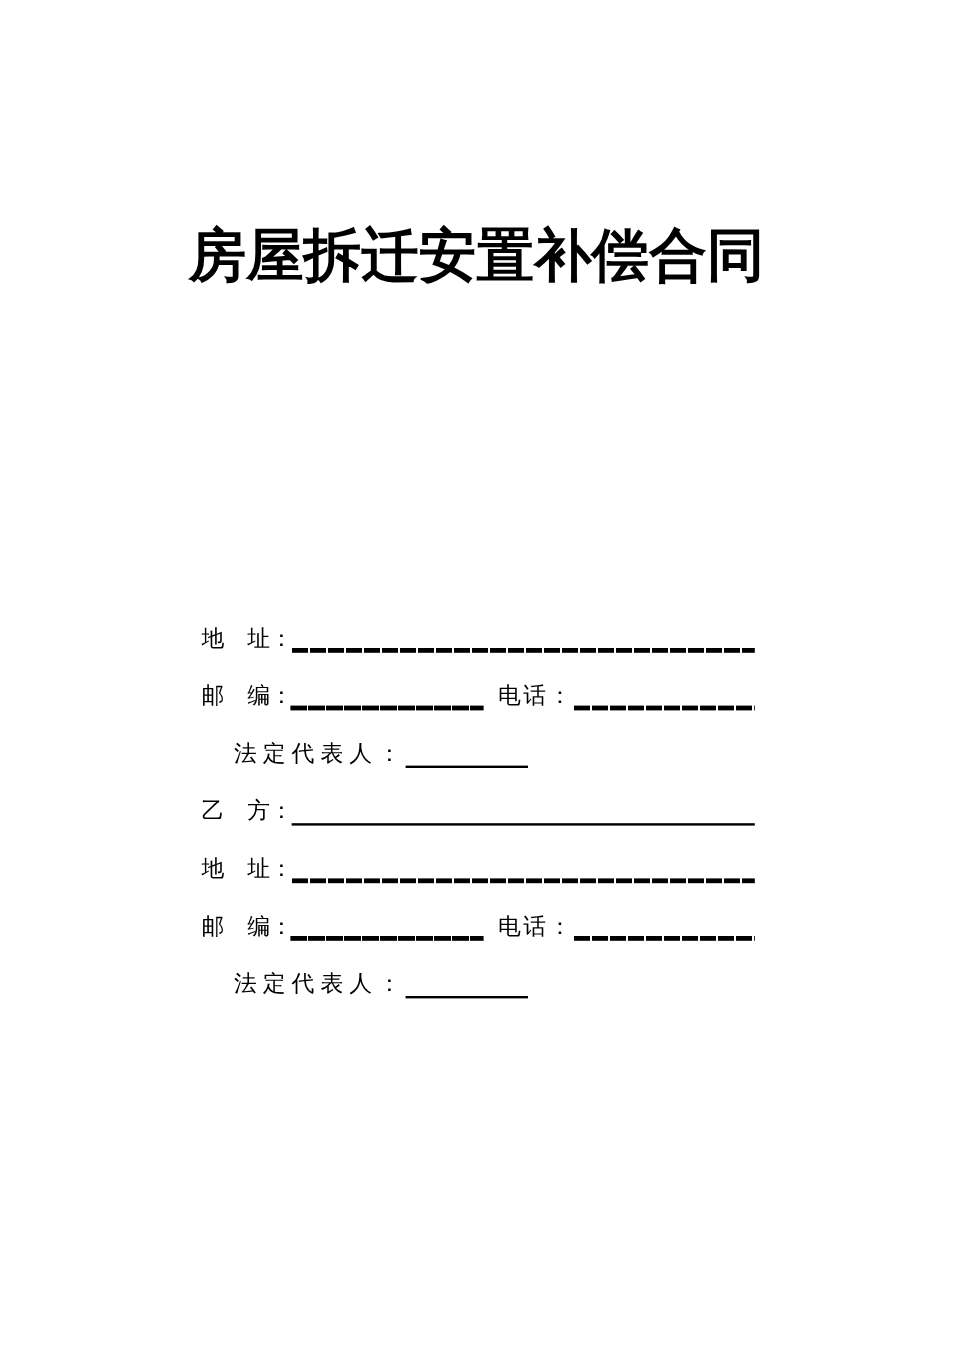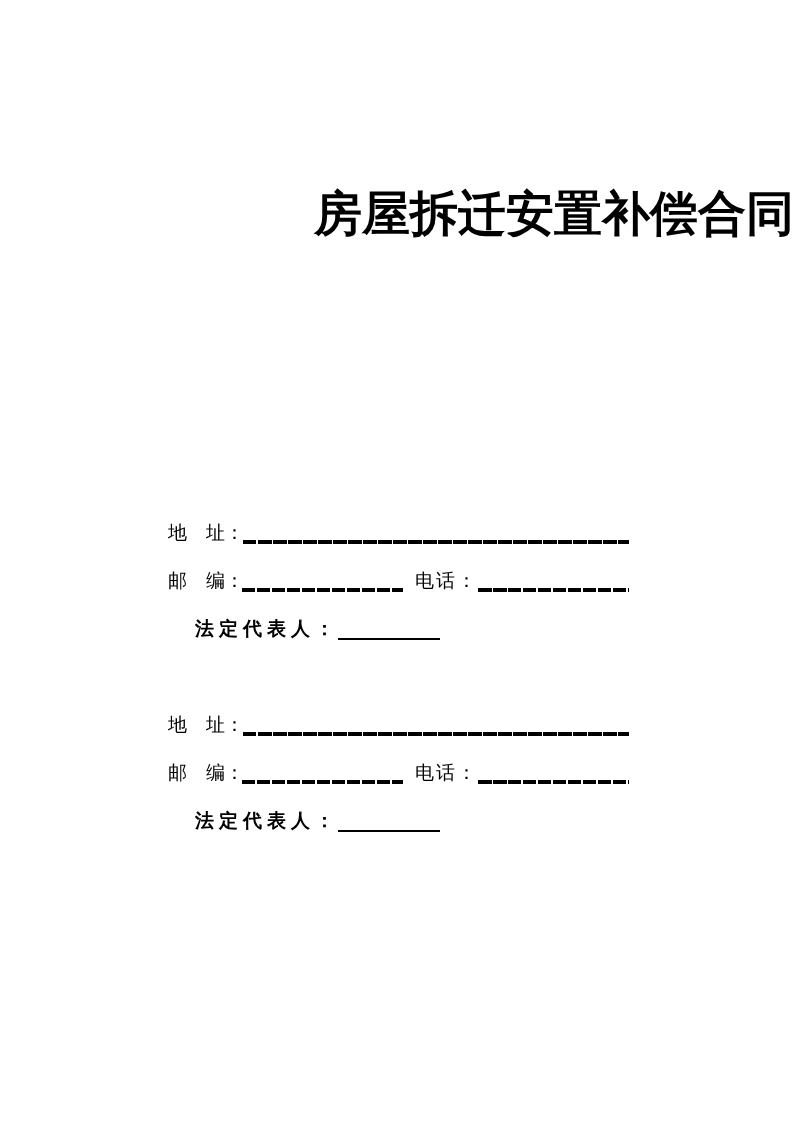--- a/index.html
+++ b/index.html
@@ -14,21 +14,21 @@
     background: #ffffff;
     color: #000000;
     font-family: "Liberation Serif", "DejaVu Serif", serif;
     overflow: hidden;
   }
   #contract-title {
     position: absolute;
     top: 183px;
     left: 0;
     right: 0;
-    text-align: right;
+    text-align: center;
     font-size: 48px;
     line-height: 62px;
     font-weight: bold;
     letter-spacing: 0px;
     white-space: nowrap;
   }
   .row {
     position: absolute;
     left: 168px;
     width: 470px;
@@ -46,21 +46,20 @@
   .row-8 { top: 811px; }
   .lbl {
     position: absolute;
     left: 0;
     top: 0;
     white-space: nowrap;
   }
   .lbl-indent {
     left: 27px;
     letter-spacing: 5px;
-    font-weight: bold;
   }
   .phone-lbl {
     position: absolute;
     left: 247px;
     top: 0;
     letter-spacing: 2px;
     white-space: nowrap;
   }
   .uline {
     position: absolute;
@@ -99,20 +98,24 @@
     <span class="uline thick ul-postal"></span>
     <span class="phone-lbl">电话：</span>
     <span class="uline thick ul-phone"></span>
   </div>
 
   <div class="row row-4">
     <span class="lbl lbl-indent">法定代表人：</span>
     <span class="uline thin ul-legal"></span>
   </div>
 
+  <div class="row row-5">
+    <span class="lbl">乙　方：</span>
+    <span class="uline thin ul-full"></span>
+  </div>
 
   <div class="row row-6">
     <span class="lbl">地　址：</span>
     <span class="uline thick ul-full"></span>
   </div>
 
   <div class="row row-7">
     <span class="lbl">邮　编：</span>
     <span class="uline thick ul-postal"></span>
     <span class="phone-lbl">电话：</span>

